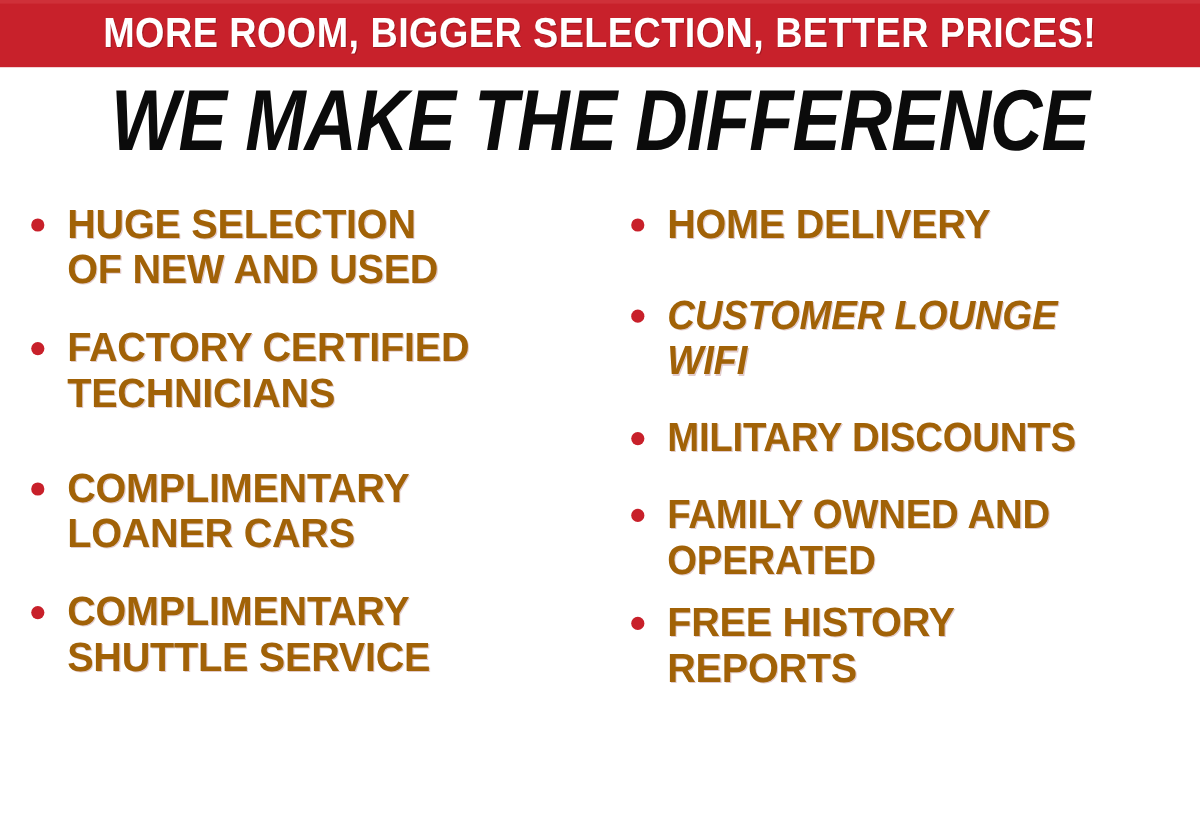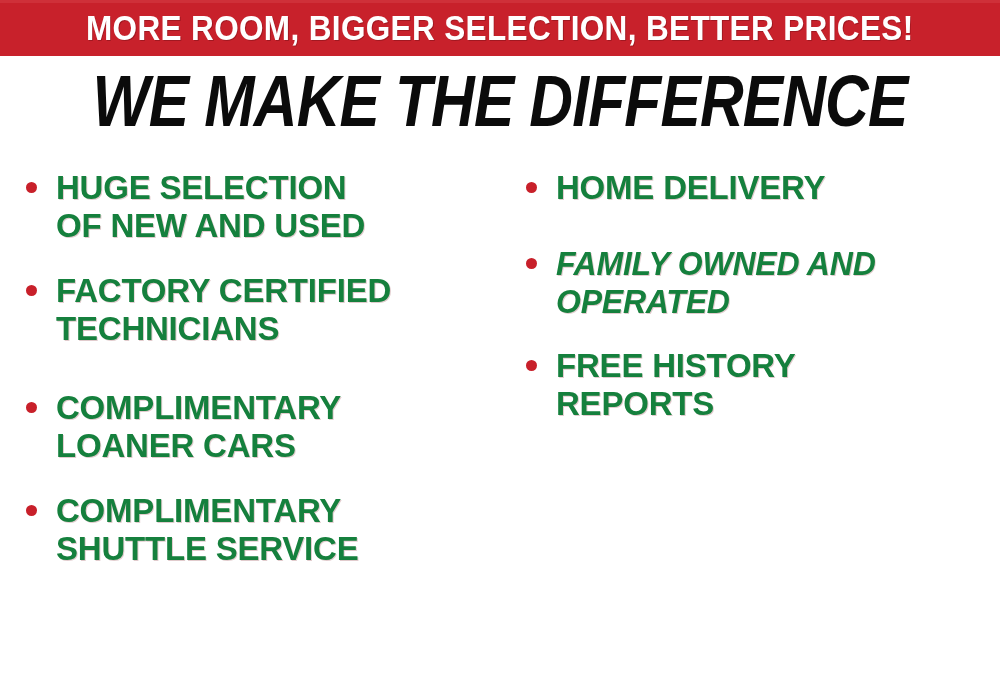--- a/index.html
+++ b/index.html
@@ -96,21 +96,21 @@
   }
   .column-right {
     left: 500px;
     width: 500px;
     padding-left: 22px;
   }
 
   .bullet-item {
     position: relative;
     padding-left: 34px;
-    color: #15803d;
+    color: #a16207;
     font-family: "Liberation Sans", sans-serif;
     font-weight: bold;
     font-size: 34px;
     line-height: 38px;
     letter-spacing: -0.2px;
     text-shadow: 1px 1px 0 rgba(120,20,26,0.22);
   }
   .bullet-item .dot {
     position: absolute;
     left: 4px;
@@ -188,21 +188,30 @@
     </div>
 
     <div class="column column-right">
 
 
       <div class="bullet-item">
         <span class="dot"></span>
         <span class="label">HOME DELIVERY</span>
       </div>
 
-
+      <div class="bullet-item wide">
+        <span class="dot"></span>
+        <span class="label">CUSTOMER LOUNGE
+WIFI</span>
+      </div>
+
+      <div class="bullet-item wide">
+        <span class="dot"></span>
+        <span class="label">MILITARY DISCOUNTS</span>
+      </div>
 
       <div class="bullet-item wide">
         <span class="dot"></span>
         <span class="label">FAMILY OWNED AND
  OPERATED</span>
       </div>
 
       <div class="bullet-item">
         <span class="dot"></span>
         <span class="label">FREE HISTORY

